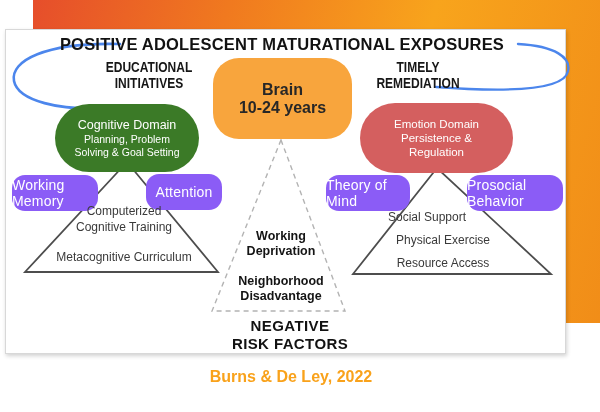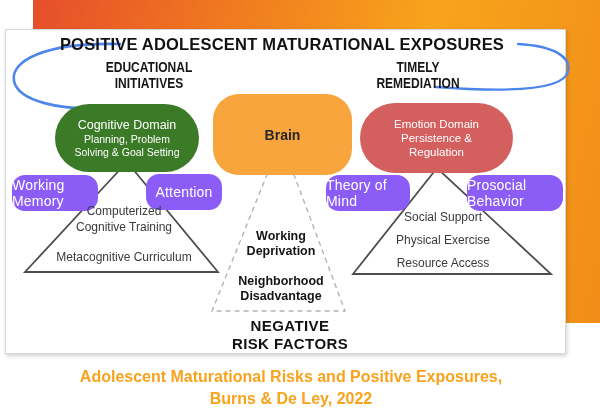--- a/index.html
+++ b/index.html
@@ -26,21 +26,21 @@
     left:282px;top:35px;white-space:nowrap;text-align:center;
     font-size:16.5px;font-weight:800;color:#121212;letter-spacing:.2px;
   }
   .col-heading{
     text-align:center;font-size:15px;font-weight:800;line-height:15.5px;
     color:#161616;transform:translateX(-50%) scaleX(.8);white-space:nowrap;
   }
   .brain-box{
     left:213px;top:58px;width:139px;height:81px;border-radius:26px;
     background:#f8a53d;display:flex;flex-direction:column;justify-content:center;
-    text-align:center;font-size:14px;font-weight:700;color:#272727;line-height:18px;margin-top:36px;
+    text-align:center;font-size:16px;font-weight:700;color:#272727;line-height:18px;
   }
   .oval{
     display:flex;flex-direction:column;justify-content:center;
     text-align:center;color:#ffffff;
   }
   .oval-green{left:55px;top:104px;width:144px;height:68px;border-radius:44px;background:#3b7a27;}
   .oval-red{left:360px;top:103px;width:153px;height:70px;border-radius:44px;background:#d45f5f;}
   .oval-title{font-size:12.5px;line-height:15px;}
   .oval-sub{font-size:10.5px;line-height:13px;}
   .oval-red .oval-sub{font-size:11.5px;line-height:14px;}
@@ -87,20 +87,21 @@
     <div>INITIATIVES</div>
   </div>
 
   <div class="abs col-heading" style="left:418px;top:59px;">
     <div>TIMELY</div>
     <div>REMEDIATION</div>
   </div>
 
   <div class="abs brain-box">
     <div>Brain</div>
+    <div>10-24 years</div>
   </div>
 
   <div class="abs oval oval-green">
     <div class="oval-title">Cognitive Domain</div>
     <div class="oval-sub">Planning, Problem</div>
     <div class="oval-sub">Solving &amp; Goal Setting</div>
   </div>
 
   <div class="abs oval oval-red">
     <div class="oval-sub">Emotion Domain</div>
@@ -120,27 +121,26 @@
   <div class="abs pill" style="left:467px;top:175px;width:96px;">
     <span>Prosocial Behavior</span>
   </div>
 
   <div class="abs cx tri-label" style="left:124px;top:204px;width:118px;">Computerized Cognitive Training</div>
   <div class="abs cx tri-label" style="left:124px;top:250px;width:170px;">Metacognitive Curriculum</div>
 
   <div class="abs cx tri-label-bold" style="left:281px;top:229px;width:84px;">Working Deprivation</div>
   <div class="abs cx tri-label-bold" style="left:281px;top:274px;width:106px;">Neighborhood Disadvantage</div>
 
-  <div class="abs cx tri-label" style="left:443px;top:210px;width:140px;">Social Support</div>
+  <div class="abs cx tri-label" style="left:427px;top:210px;width:140px;">Social Support</div>
   <div class="abs cx tri-label" style="left:443px;top:233px;width:140px;">Physical Exercise</div>
   <div class="abs cx tri-label" style="left:443px;top:256px;width:140px;">Resource Access</div>
 
   <div class="abs cx negative">
     <div>NEGATIVE</div>
     <div>RISK FACTORS</div>
   </div>
 
   <div class="abs cx caption">
-    <div>Adolescent Maturational Risks and Positive Exposures,</div>
     <div>Burns &amp; De Ley, 2022</div>
   </div>
 
 </div>
 
 </body></html>

